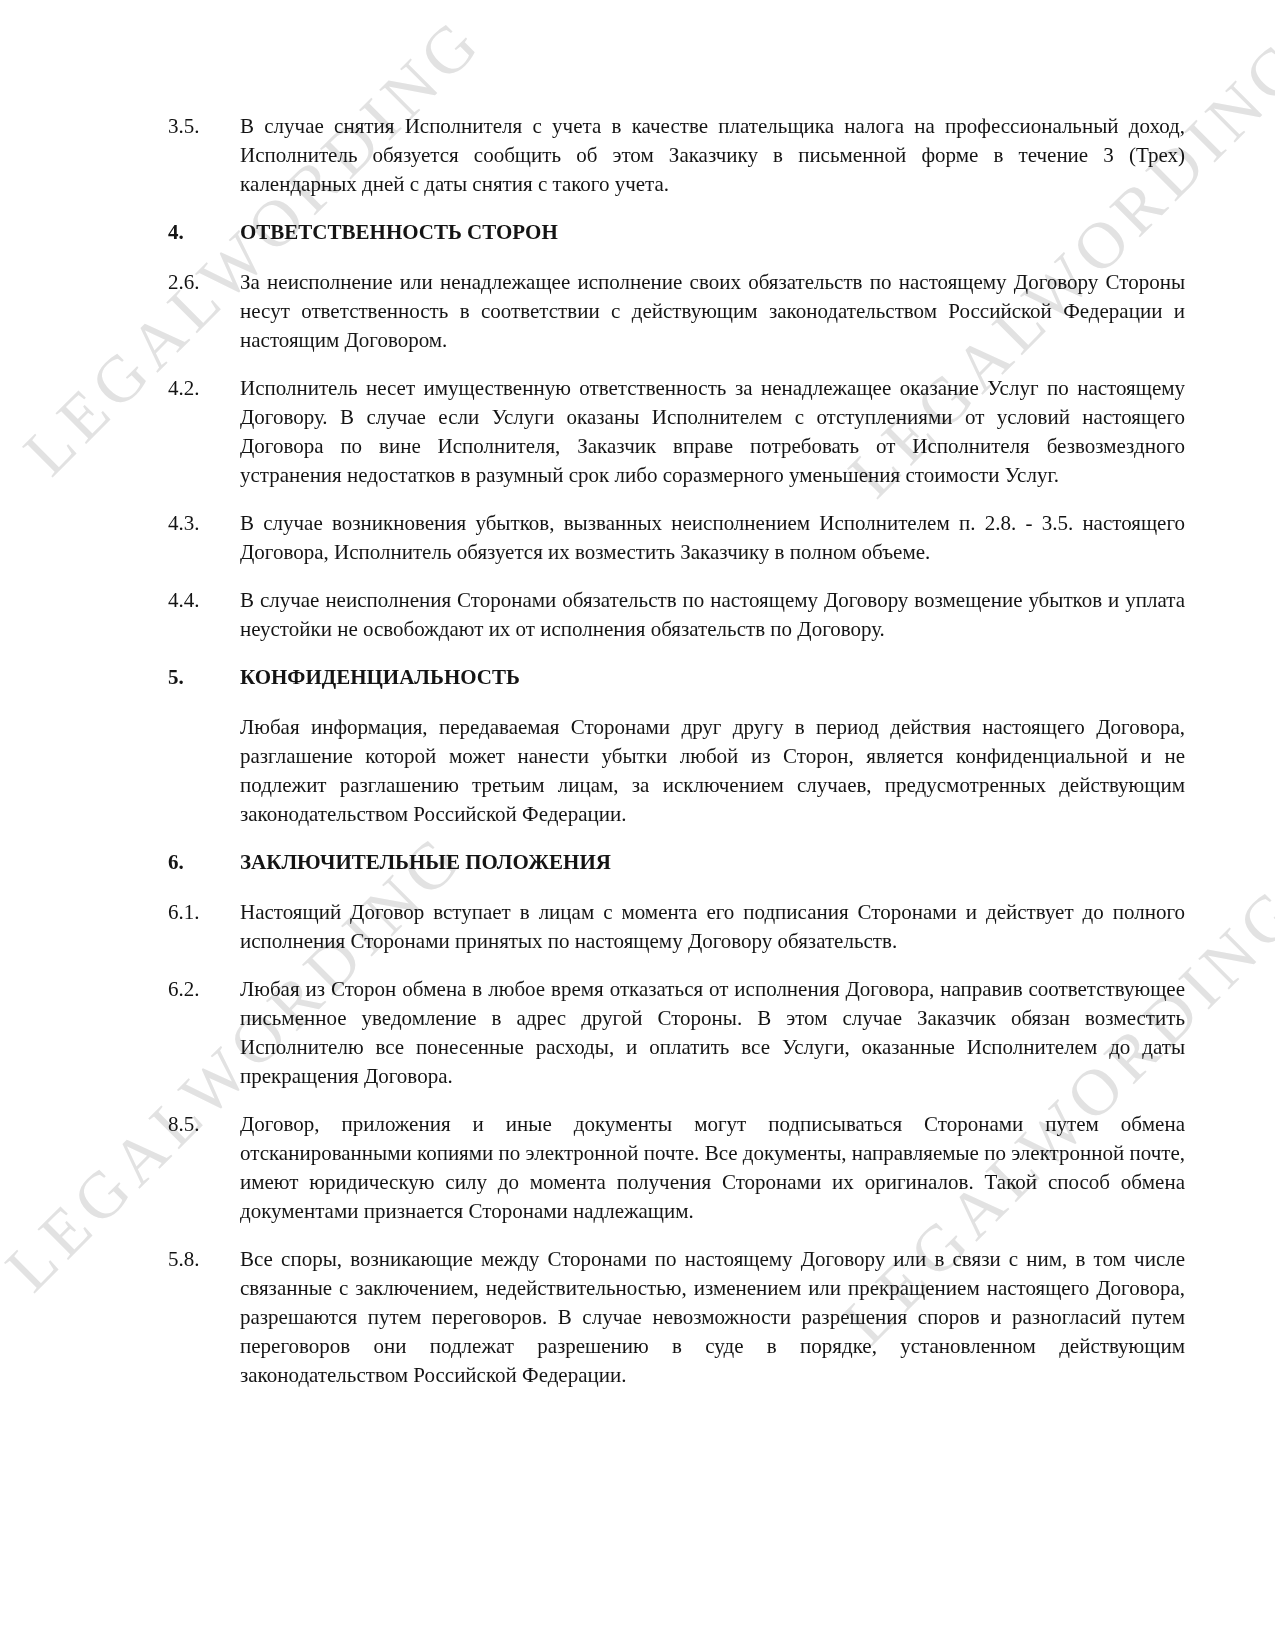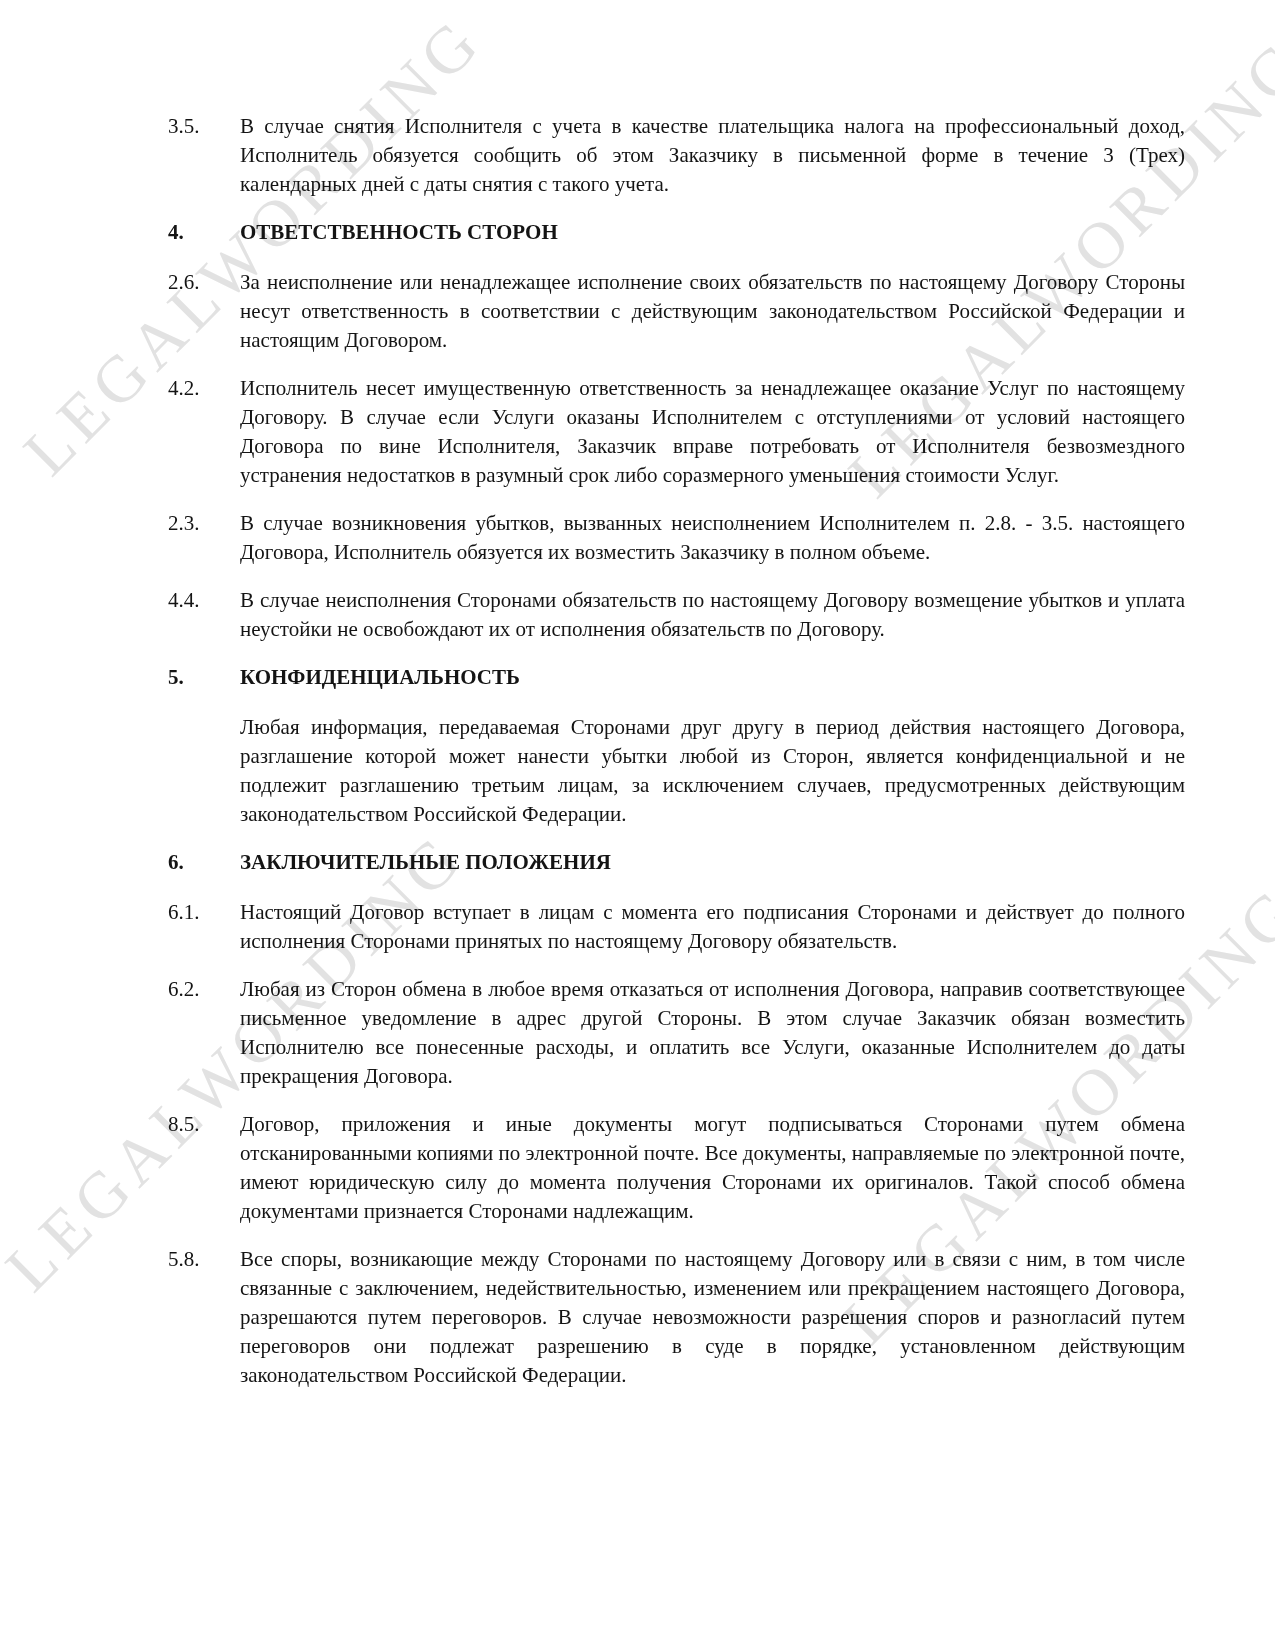--- a/index.html
+++ b/index.html
@@ -89,21 +89,21 @@
       </div>
       <div class="row">
         <span class="num">2.6.</span>
         <div class="txt">За неисполнение или ненадлежащее исполнение своих обязательств по настоящему Договору Стороны несут ответственность в соответствии с действующим законодательством Российской Федерации и настоящим Договором.</div>
       </div>
       <div class="row">
         <span class="num">4.2.</span>
         <div class="txt">Исполнитель несет имущественную ответственность за ненадлежащее оказание Услуг по настоящему Договору. В случае если Услуги оказаны Исполнителем с отступлениями от условий настоящего Договора по вине Исполнителя, Заказчик вправе потребовать от Исполнителя безвозмездного устранения недостатков в разумный срок либо соразмерного уменьшения стоимости Услуг.</div>
       </div>
       <div class="row">
-        <span class="num">2.3.</span>
+        <span class="num">4.3.</span>
         <div class="txt">В случае возникновения убытков, вызванных неисполнением Исполнителем п. 2.8. - 3.5. настоящего Договора, Исполнитель обязуется их возместить Заказчику в полном объеме.</div>
       </div>
       <div class="row">
         <span class="num">4.4.</span>
         <div class="txt">В случае неисполнения Сторонами обязательств по настоящему Договору возмещение убытков и уплата неустойки не освобождают их от исполнения обязательств по Договору.</div>
       </div>
       <div class="row heading">
         <span class="num">5.</span>
         <div class="txt">КОНФИДЕНЦИАЛЬНОСТЬ</div>
       </div>

